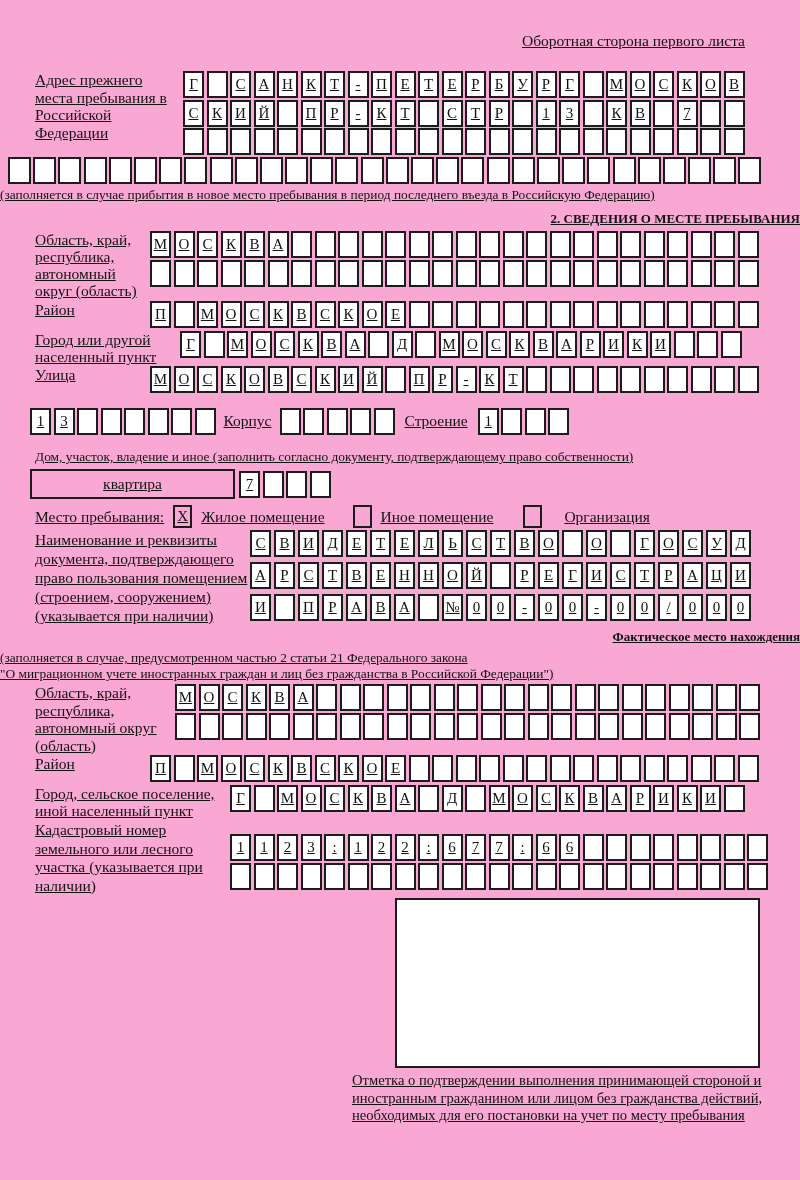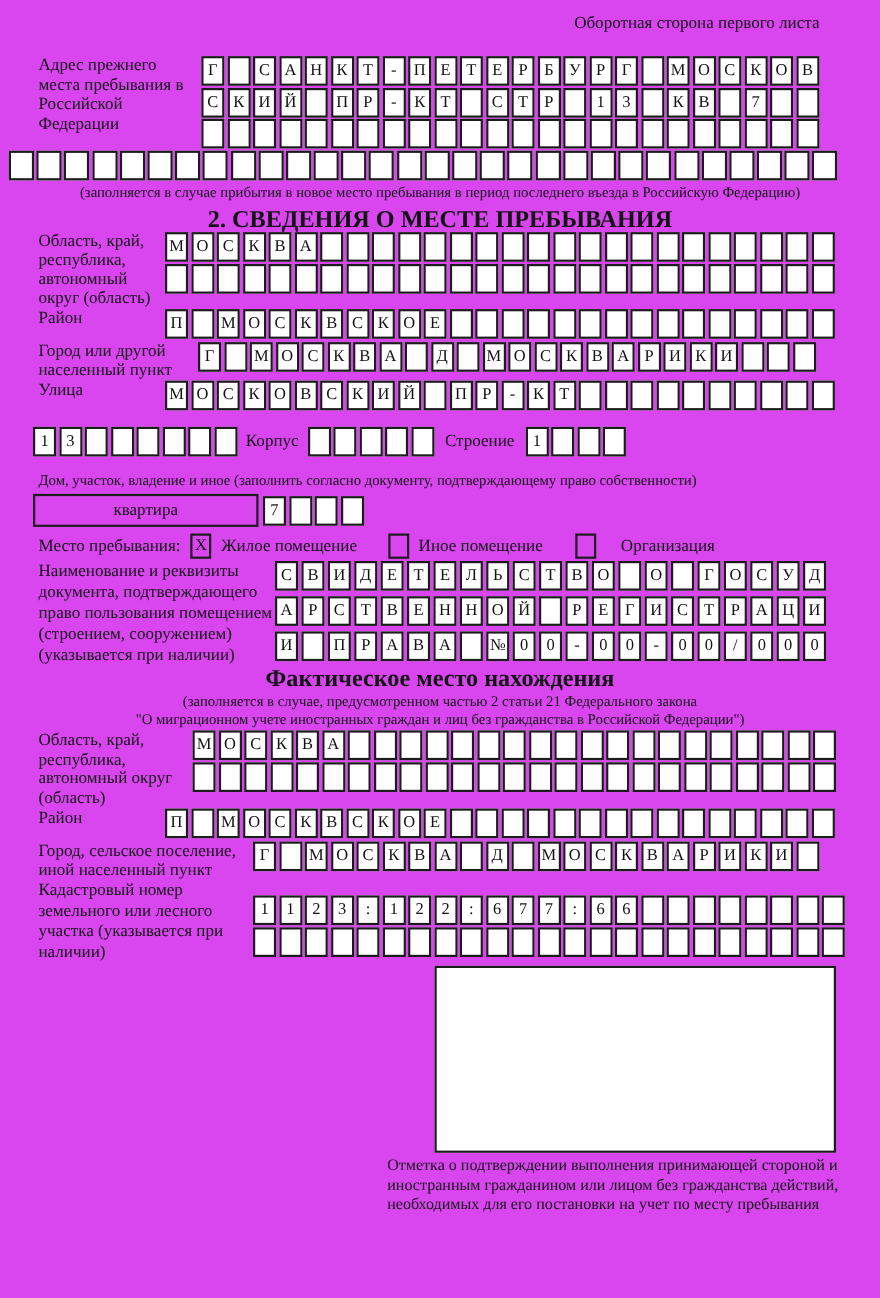--- a/index.html
+++ b/index.html
@@ -1,41 +1,42 @@
 <!DOCTYPE html>
 <html><head>
 <meta charset="utf-8">
 <style>
   html,body{margin:0;padding:0;background:#fff;}
   .page{
     width:800px;height:1180px;overflow:hidden;box-sizing:border-box;
-    padding-top:12px;background:#d946ef;color:#121212;
+    padding-top:32px;background:#f9a8d4;color:#121212;
     font-family:"Liberation Serif","DejaVu Serif",serif;
+    text-decoration:underline;
   }
   .top-title{text-align:right;padding-right:55px;font-size:15.5px;}
   .block{display:flex;align-items:flex-start;margin-left:35px;}
   .label{font-size:15.5px;line-height:17.5px;flex:none;}
   .w140{flex-basis:148px;}
   .w115{flex-basis:115px;}
   .w145{flex-basis:145px;}
   .w215{flex-basis:215px;line-height:19px;}
   .w195{flex-basis:195px;}
   .colrows{display:flex;flex-direction:column;gap:1.5px;}
   .rowgap5{gap:5px;}
   .cells{display:flex;gap:2.5px;}
   .cell{
     flex:none;width:17px;height:23px;border:2px solid #1c1c1c;
     display:flex;align-items:center;justify-content:center;
     font-size:15px;line-height:1;background:#fff;
   }
   .fullrow{margin-left:8px;margin-top:2px;gap:2.2px;}
   .fullrow .cell{width:19px;}
   .note{font-size:13.4px;line-height:16px;}
-  .center{text-align:center;}
-  .hdr{text-align:center;font-weight:bold;font-size:22px;line-height:20px;}
+  .center{}
+  .hdr{text-align:right;font-weight:bold;font-size:13px;line-height:20px;}
   .boxlabel{
     box-sizing:border-box;border:2px solid #1c1c1c;height:28px;flex:none;
     display:flex;align-items:center;justify-content:center;font-size:15.5px;
   }
   .inline-label{font-size:15.5px;flex:none;}
   .hrow{display:flex;align-items:center;gap:4px;margin-left:30px;}
   .checkbox{
     box-sizing:border-box;flex:none;width:19px;height:23px;border:2px solid #1c1c1c;
     display:inline-flex;align-items:center;justify-content:center;font-size:15px;
   }

